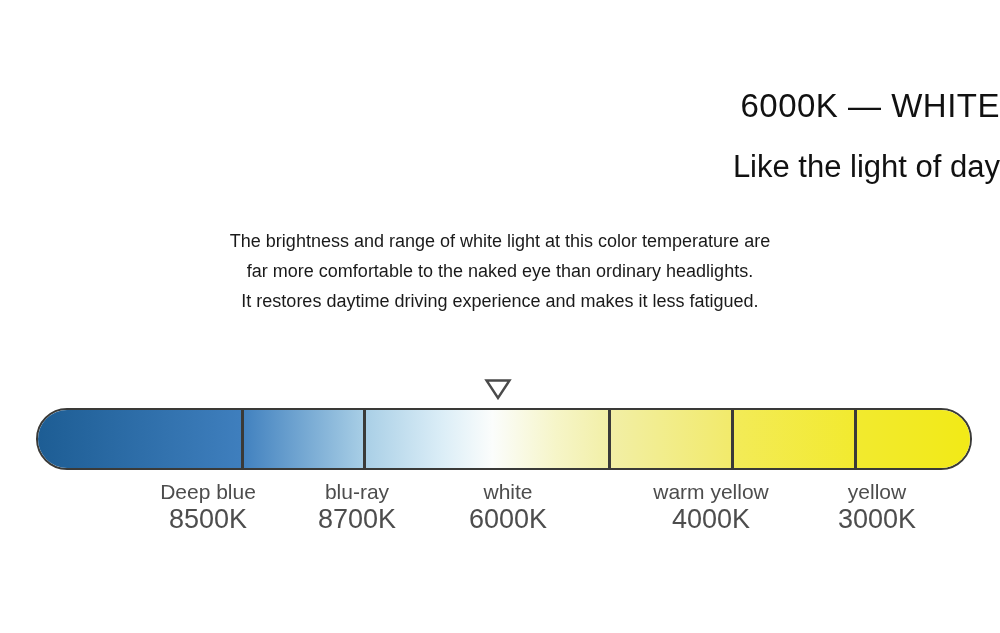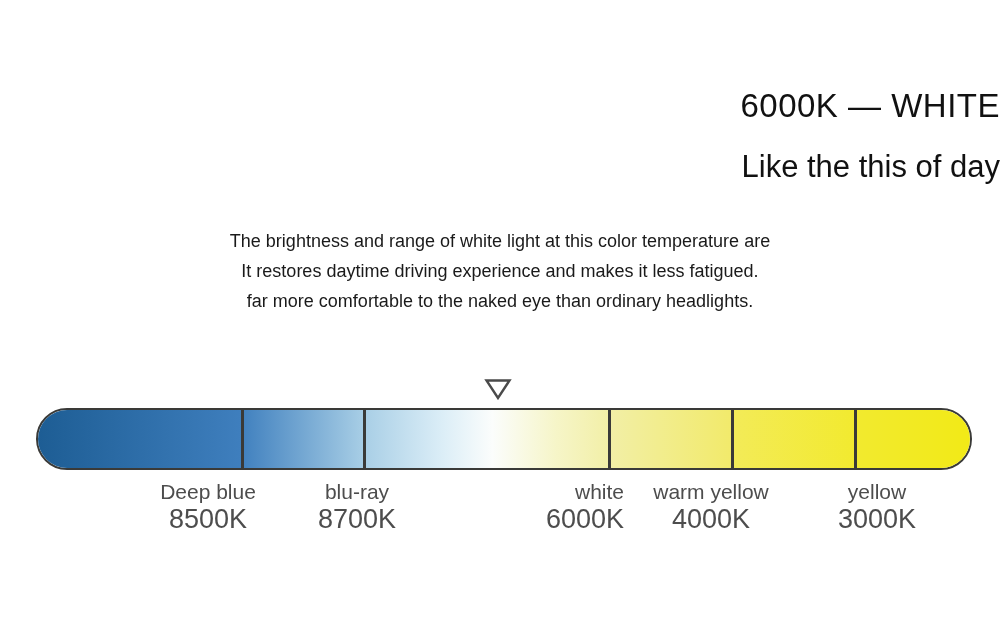--- a/index.html
+++ b/index.html
@@ -126,27 +126,27 @@
     font-size: 27px;
     line-height: 28px;
     white-space: nowrap;
   }
 </style>
 </head>
 <body>
 
 <div class="headings">
   <h1 class="title-main">6000K — WHITE</h1>
-  <h2 class="title-sub">Like the this of day</h2>
+  <h2 class="title-sub">Like the light of day</h2>
 </div>
 
 <div class="body-copy">
   <div>The brightness and range of white light at this color temperature are</div>
+  <div>far more comfortable to the naked eye than ordinary headlights.</div>
   <div>It restores daytime driving experience and makes it less fatigued.</div>
-  <div>far more comfortable to the naked eye than ordinary headlights.</div>
 </div>
 
 <div class="bar-area">
 
   <div class="marker">
     <svg width="28" height="22" viewBox="0 0 28 22" xmlns="http://www.w3.org/2000/svg">
       <polygon points="2.5,2.5 25.5,2.5 14,20" fill="none" stroke="#4a4a4a" stroke-width="2.4" stroke-linejoin="miter"></polygon>
     </svg>
   </div>
 
@@ -168,21 +168,21 @@
 
   <div class="labels">
     <div class="label" style="left:96px; width:160px;">
       <div class="name">Deep blue</div>
       <div class="temp">8500K</div>
     </div>
     <div class="label" style="left:245px; width:160px;">
       <div class="name">blu-ray</div>
       <div class="temp">8700K</div>
     </div>
-    <div class="label" style="left:432px; width:160px;text-align:right;">
+    <div class="label" style="left:396px; width:160px;">
       <div class="name">white</div>
       <div class="temp">6000K</div>
     </div>
     <div class="label" style="left:599px; width:160px;">
       <div class="name">warm yellow</div>
       <div class="temp">4000K</div>
     </div>
     <div class="label" style="left:765px; width:160px;">
       <div class="name">yellow</div>
       <div class="temp">3000K</div>

